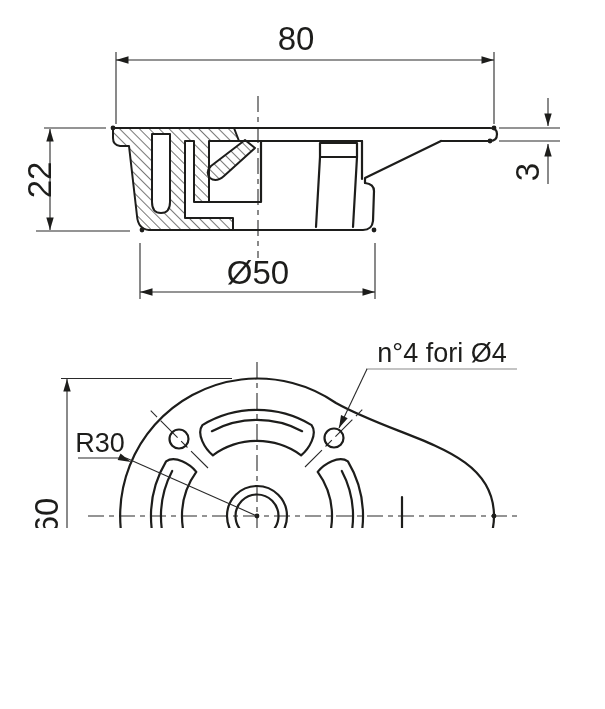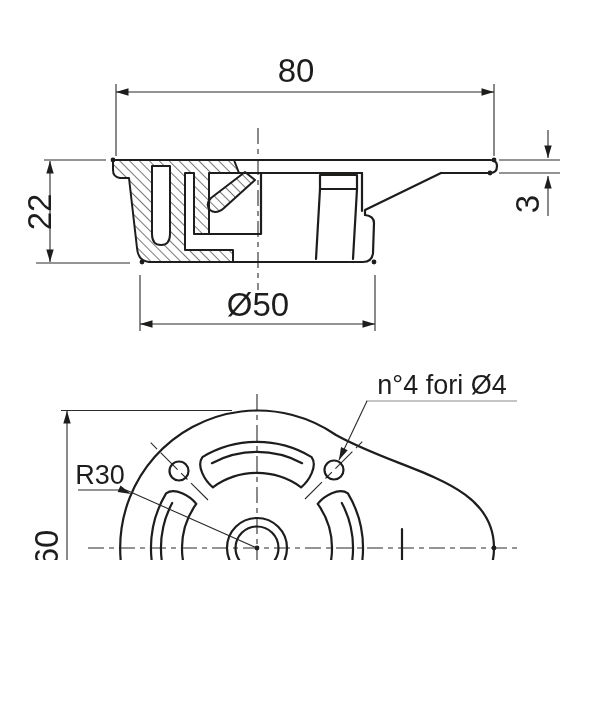--- a/index.html
+++ b/index.html
@@ -1,16 +1,16 @@
 <!DOCTYPE html>
 <html><head>
 <meta charset="utf-8">
 <style>
   html,body{margin:0;padding:0;background:#ffffff;}
-  .stage{width:605px;height:528px;position:relative;background:#ffffff;overflow:hidden;margin-top:32px;}
+  .stage{width:605px;height:528px;position:relative;background:#ffffff;overflow:hidden;}
   svg{display:block;}
   text{font-family:"Liberation Sans","DejaVu Sans",sans-serif;fill:#1d1d1b;}
   .dim-text{font-size:33px;}
   .label-text{font-size:27px;}
   .obj{stroke:#1d1d1b;stroke-width:2.2;fill:none;stroke-linecap:round;stroke-linejoin:round;}
   .thin{stroke:#2a2a2a;stroke-width:1.1;fill:none;}
   .grayline{stroke:#8a8a8a;stroke-width:1.2;fill:none;}
   .hatched{fill:url(#hatch);stroke:#1d1d1b;stroke-width:2;stroke-linejoin:round;}
   .cl{stroke:#2a2a2a;stroke-width:1.1;fill:none;stroke-dasharray:16 5 5 5;}
   .holecl{stroke:#2a2a2a;stroke-width:1.1;fill:none;stroke-dasharray:24 5 9 5;}

